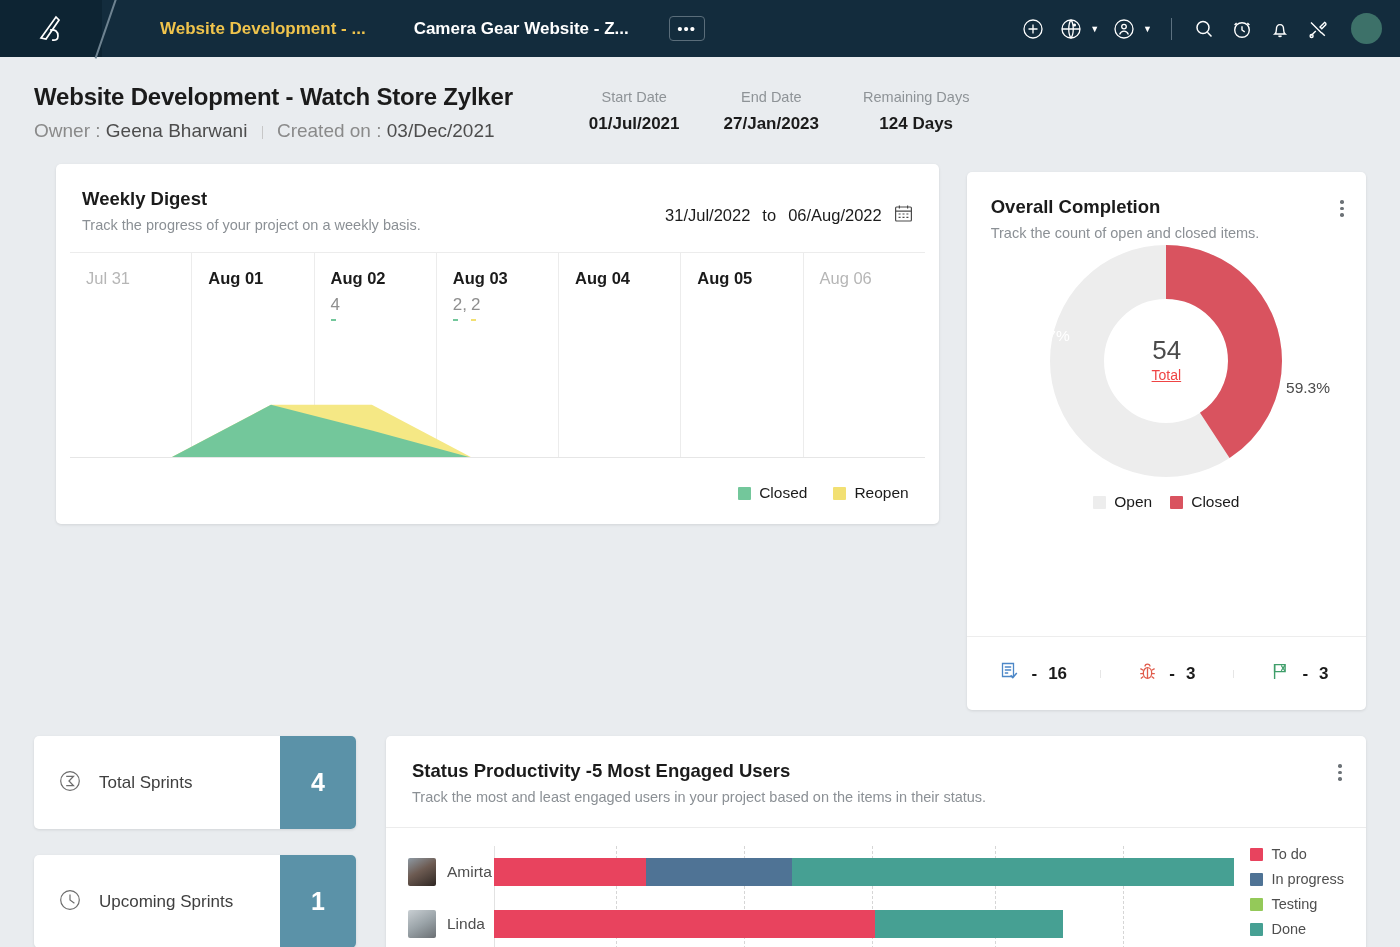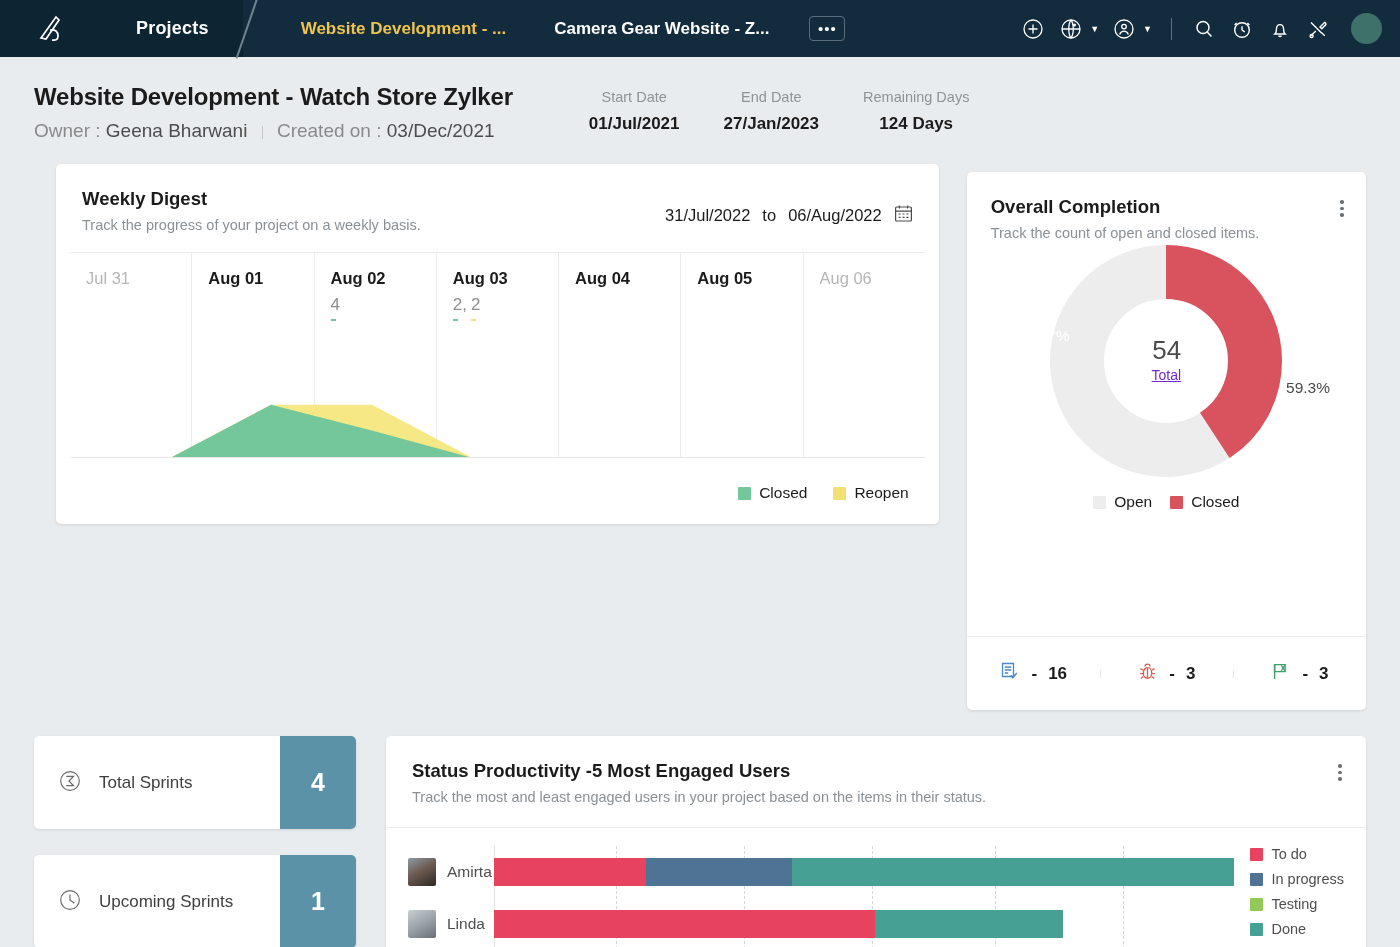--- a/index.html
+++ b/index.html
@@ -157,21 +157,21 @@
   
   .overall { width: 408px; height: 538px; display: flex; flex-direction: column; margin-top: 8px; }
   .overall-head { display: flex; padding: 24px 22px 0 24px; }
   .donut-wrap { position: relative; height: 246px; }
   .donut { position: absolute; left: 50%; top: 4px; transform: translateX(-50%); }
   .donut-center {
     position: absolute; left: 50%; top: 118px; transform: translate(-50%,-50%);
     text-align: right;
   }
   .donut-total-num { font-size: 26px; color: #4b4b4b; }
-  .donut-total-lab { font-size: 14px; color: #6d28d9; margin-top: 1px; text-decoration: underline; }
+  .donut-total-lab { font-size: 14px; color: #ef4444; margin-top: 1px; text-decoration: underline; }
   .pct-left {
     position: absolute; left: 59px; top: 86px;
     font-size: 15.5px; color: #ffffff;
   }
   .pct-right {
     position: absolute; right: 36px; top: 138px;
     font-size: 15.5px; color: #4b4b4b;
   }
   .donut-legend {
     display: flex; gap: 18px; justify-content: center; align-items: center;
@@ -246,23 +246,20 @@
 <div class="topbar">
   <div class="logo-wrap">
     <span class="logo-glyph">
       <svg width="34" height="34" viewBox="0 0 34 34" fill="none" stroke="#ffffff" stroke-width="1.7">
         <path d="M7 26 L22 5 L25 8 L12 27 Z"></path>
         <path d="M16 18 q8 -1 8 6 q0 5 -6 4"></path>
       </svg>
     </span>
   </div>
 
-  <div class="tab-projects">
-    <span>Projects</span>
-  </div>
   <div class="tab-slash"></div>
 
   <div class="tab-item active">
     <span>Website Development - ...</span>
   </div>
   <div class="tab-item plain">
     <span>Camera Gear Website - Z...</span>
   </div>
   <div class="tab-more">
     <span>•••</span>

